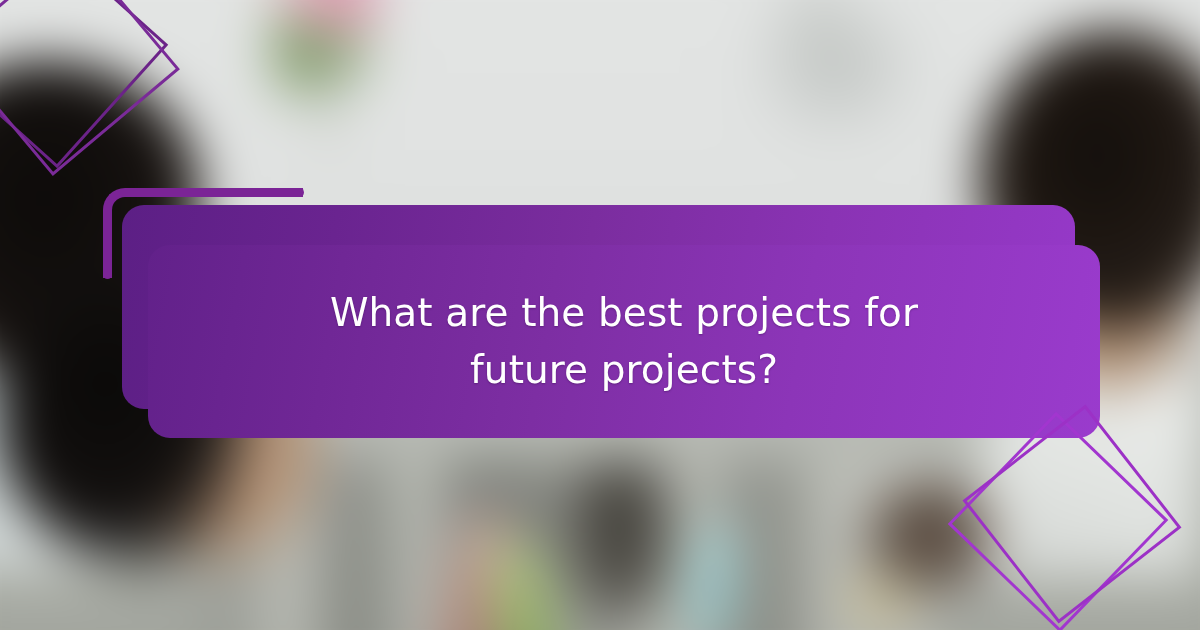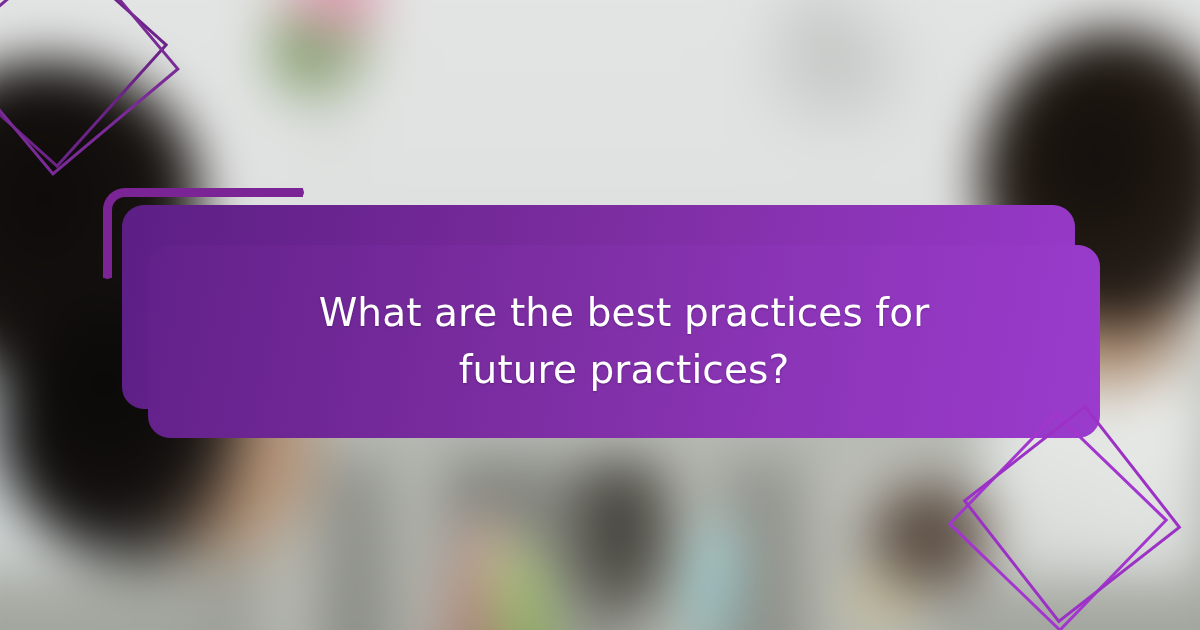--- a/index.html
+++ b/index.html
@@ -342,21 +342,21 @@
   <div class="diamond-cluster dc-top-left">
     <div class="diamond d1"></div>
     <div class="diamond d2"></div>
   </div>
 
   <div class="corner-bracket"></div>
 
   <div class="card-back"></div>
 
   <div class="card-front">
-    <p class="card-title">What are the best practices for future practices?</p>
+    <p class="card-title">What are the best projects for future projects?</p>
   </div>
 
   <div class="diamond-cluster dc-bottom-right">
     <div class="diamond d1"></div>
     <div class="diamond d2"></div>
   </div>
 
 </div>
 
 </body></html>

